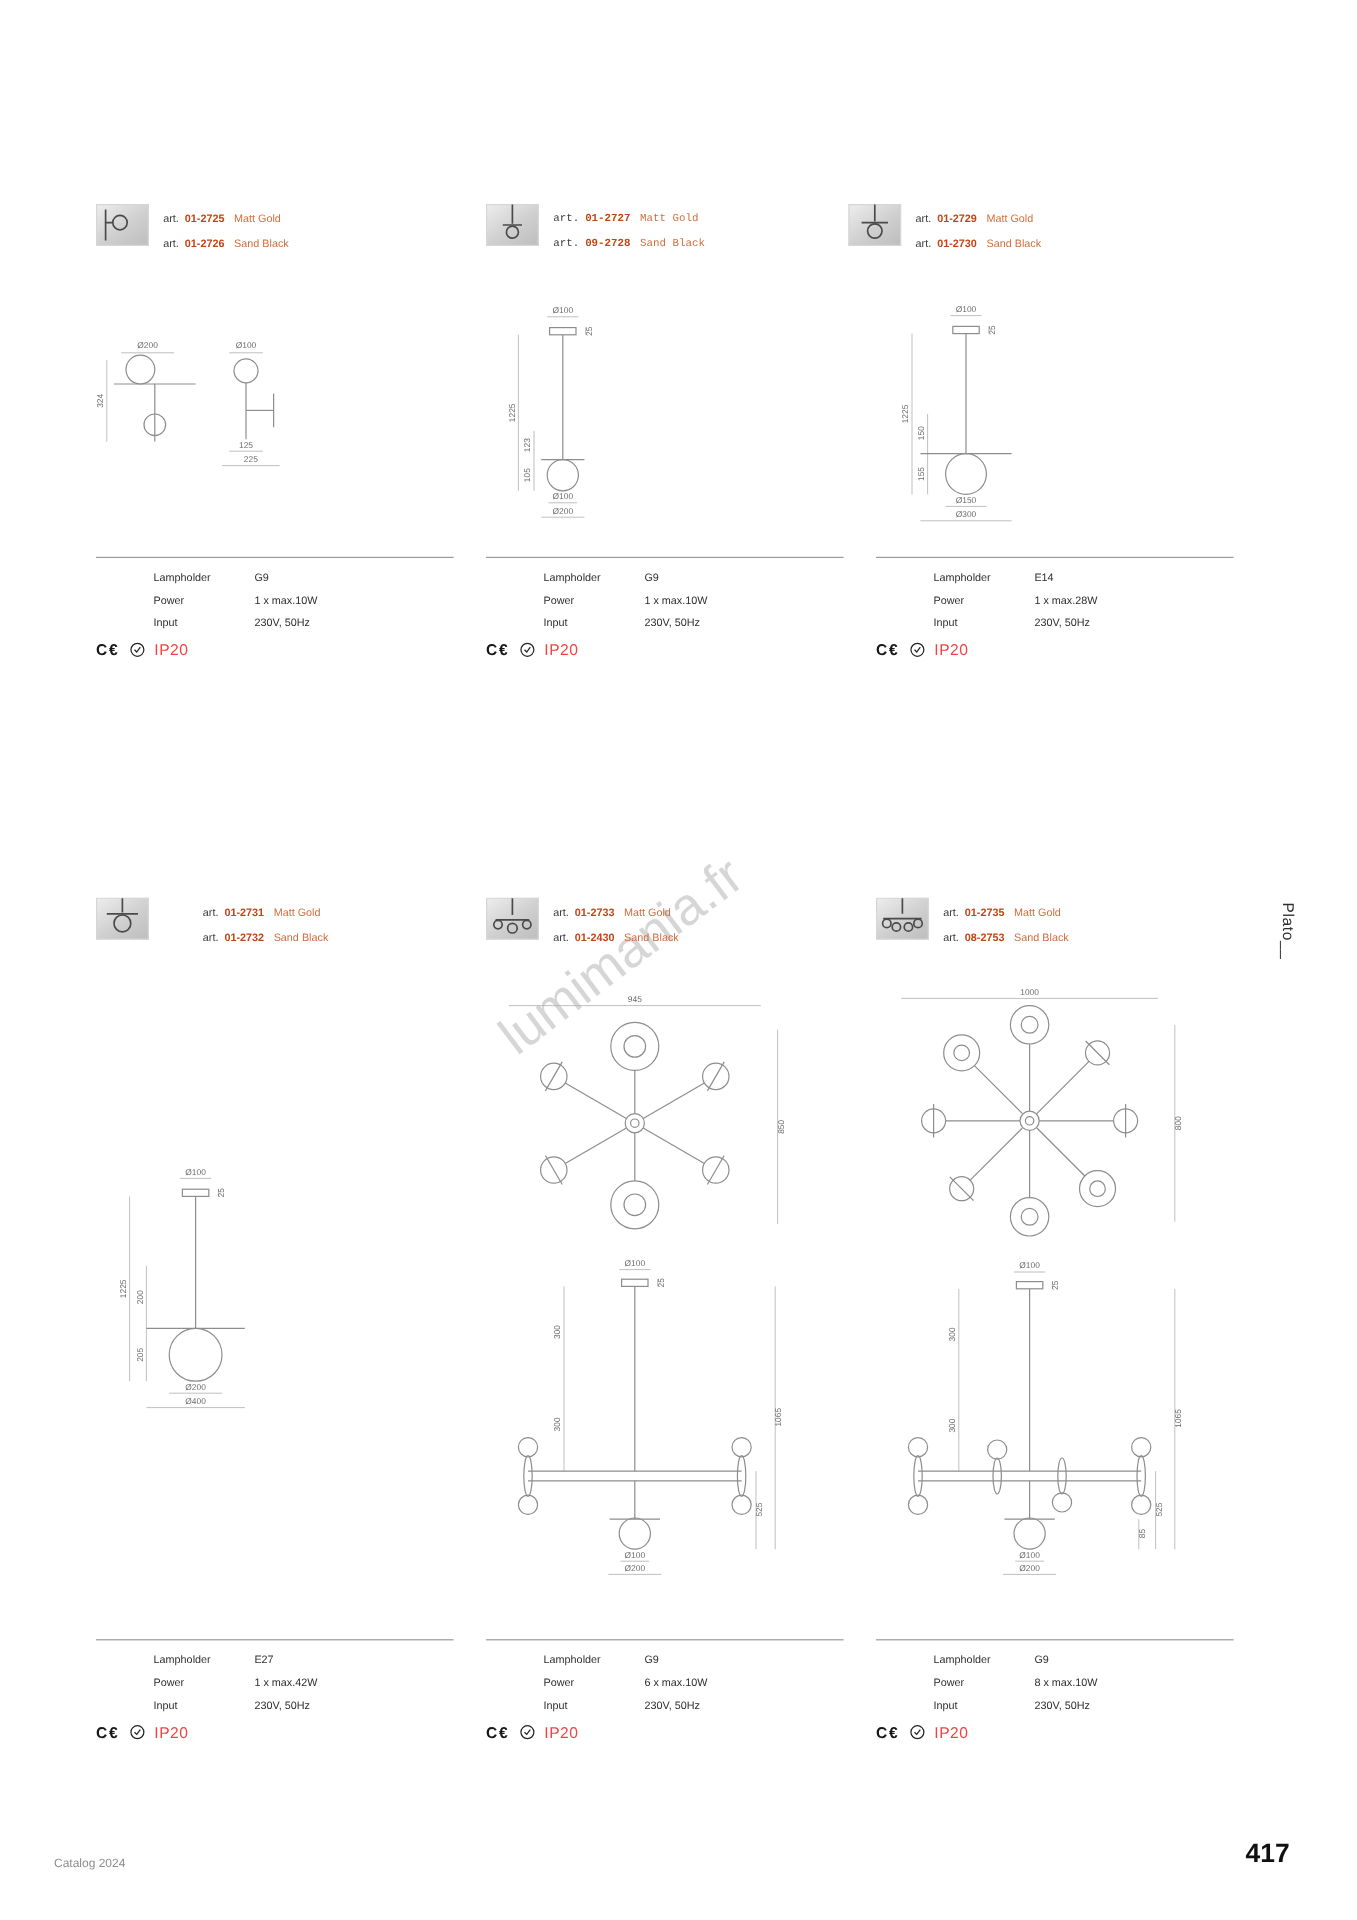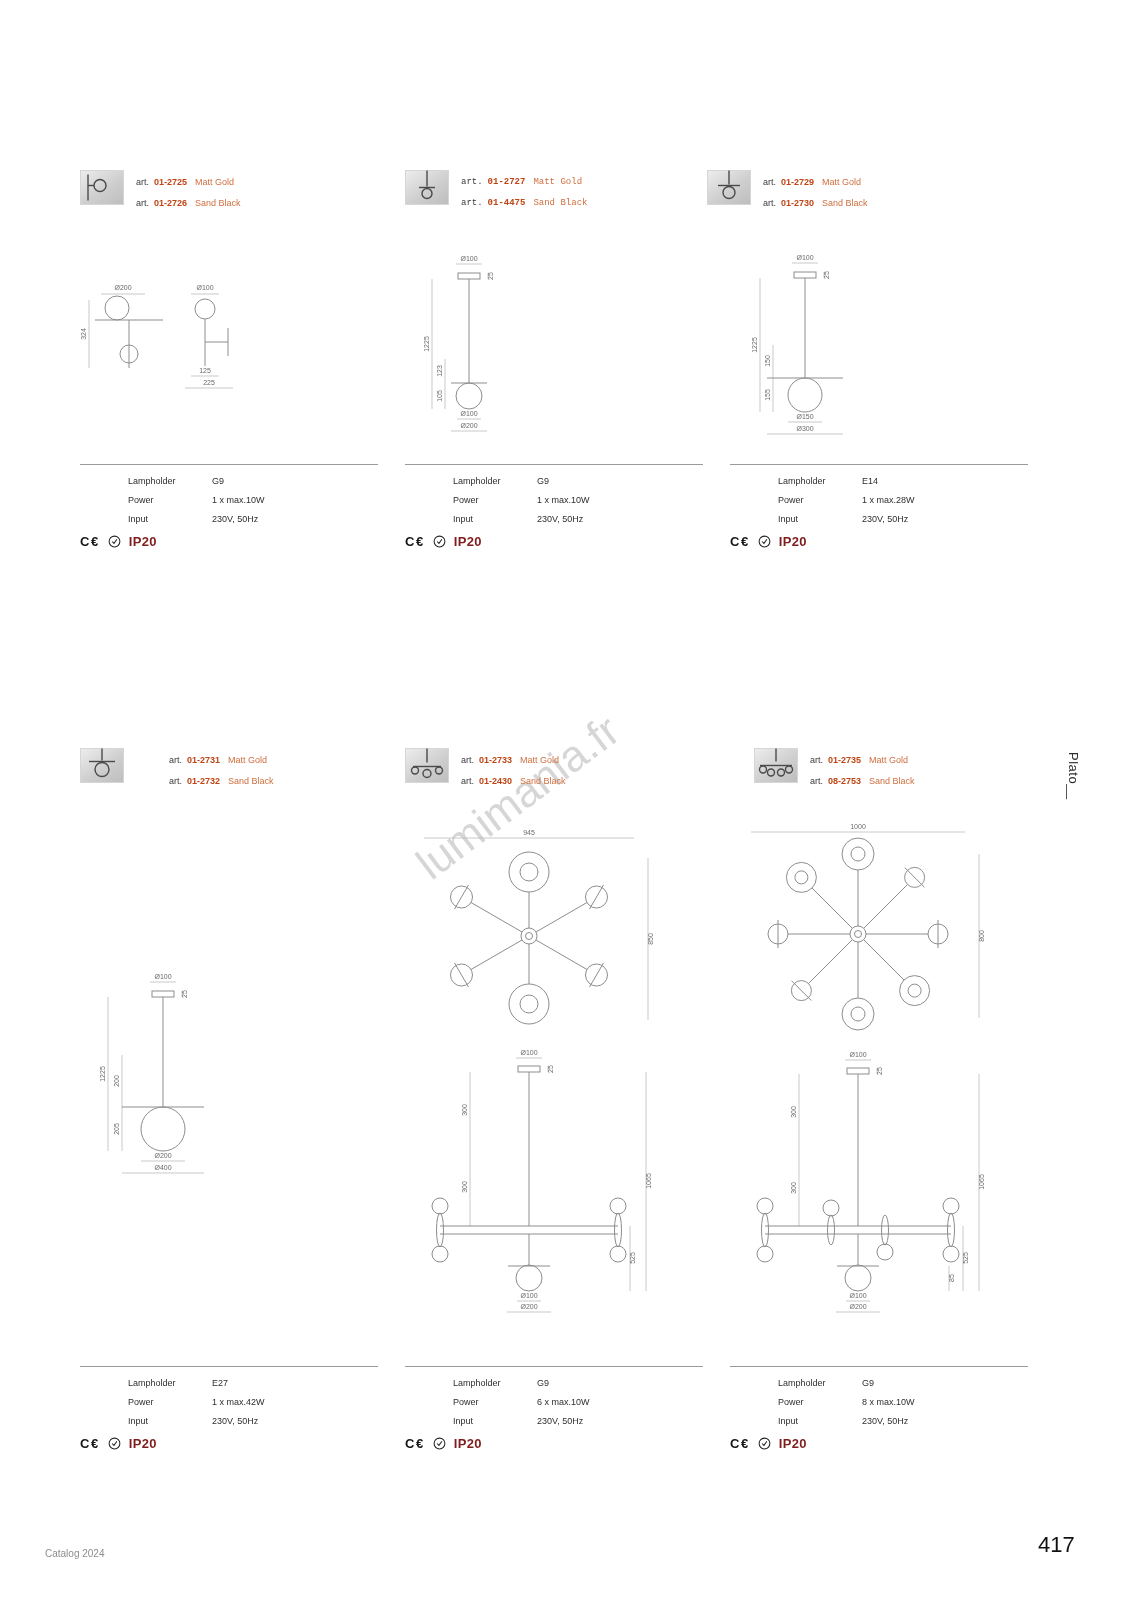--- a/index.html
+++ b/index.html
@@ -27,41 +27,41 @@
   
   .specs {
     position:absolute; width:298px; border-top:1px solid #9a9a9a;
     padding-top:7px; font-size:9px; color:#2e2e2e;
   }
   .srow { display:flex; line-height:19px; }
   .slabel { width:84px;margin-left:48px; }
   .logos { margin-top:5px; display:flex; align-items:center; gap:8px; }
   .ce { font-size:13px; font-weight:bold; letter-spacing:1.5px; color:#161616; }
   .cert { width:13px; height:13px; }
-  .ip { font-size:13px; font-weight:bold; color:#7f1d1d; letter-spacing:0.4px; }
+  .ip { font-size:13px; font-weight:normal; color:#ef4444; letter-spacing:0.4px; }
 
   
   svg.draw { position:absolute; overflow:visible; }
   .ol { stroke:#8d8d8d; stroke-width:1; fill:none; }
   .dl { stroke:#b3b3b3; stroke-width:0.7; fill:none; }
   .dt { font-size:7px; fill:#6a6a6a; font-family:"Liberation Sans", sans-serif; }
   .mid { text-anchor:middle; }
 
   
   .watermark {
     position:absolute; left:388px; top:742px; width:340px;
     transform:rotate(-37deg); transform-origin:center;
     font-size:44px; color:rgba(70,70,70,0.22); white-space:nowrap;
   }
   .series {
     position:absolute; left:1066px; top:752px;
     writing-mode:vertical-rl; font-size:13px; color:#2e2e2e; letter-spacing:0.5px;
   }
   .footer-catalog { position:absolute; left:45px; top:1548px; font-size:10px; color:#8d8d8d; }
-  .page-number { position:absolute; left:1038px; top:1532px; font-size:22px; font-weight:400; color:#111; }
+  .page-number { position:absolute; left:1038px; top:1532px; font-size:22px; font-weight:700; color:#111; }
 </style>
 </head>
 <body>
 
 <div class="page">
 
   <div class="watermark">lumimania.fr</div>
   <div class="series">Plato__</div>
 
   <div class="head" style="left:80px;top:170px;">
@@ -125,21 +125,21 @@
   <div class="head" style="left:405px;top:170px;font-family:Liberation Mono, monospace;">
     <div class="thumb">
       <svg viewBox="0 0 44 34">
           <line class="tl" x1="22" y1="0" x2="22" y2="16"></line>
           <line class="tl" x1="14" y1="17" x2="30" y2="17"></line>
           <circle class="tl" cx="22" cy="23" r="5"></circle>
         </svg>
     </div>
     <div class="variants">
       <div class="vline"><span class="art-label">art.</span><span class="art-no">01-2727</span><span class="finish">Matt Gold</span></div>
-      <div class="vline"><span class="art-label">art.</span><span class="art-no">01-4475</span><span class="finish">Sand Black</span></div>
+      <div class="vline"><span class="art-label">art.</span><span class="art-no">09-2728</span><span class="finish">Sand Black</span></div>
     </div>
   </div>
 
   <svg class="draw" style="left:418px;top:255px;" width="115" height="195" viewBox="0 0 115 195">
     <rect class="ol" x="40" y="18" width="22" height="6"></rect>
     <line class="dl" x1="38" y1="9" x2="64" y2="9"></line>
     <text class="dt mid" x="51" y="6">Ø100</text>
     <line class="dl" x1="70" y1="18" x2="70" y2="24"></line>
     <text class="dt mid" x="75" y="21" transform="rotate(-90 75 21)">25</text>
     <line class="ol" x1="51" y1="24" x2="51" y2="128"></line>
@@ -386,21 +386,21 @@
     <div class="logos">
       <span class="ce">C€</span>
       <svg class="cert" viewBox="0 0 14 14">
           <circle cx="7" cy="7" r="5.8" fill="none" stroke="#222" stroke-width="1.1"></circle>
           <path d="M4.4 7 L6.4 9 L9.6 4.6" fill="none" stroke="#222" stroke-width="1.1"></path>
         </svg>
       <span class="ip">IP20</span>
     </div>
   </div>
 
-  <div class="head" style="left:754px;top:748px;">
+  <div class="head" style="left:730px;top:748px;">
     <div class="thumb">
       <svg viewBox="0 0 44 34">
           <line class="tl" x1="22" y1="0" x2="22" y2="13"></line>
           <line class="tl" x1="6" y1="17" x2="38" y2="17"></line>
           <circle class="tl" cx="9" cy="21" r="3.5"></circle>
           <circle class="tl" cx="35" cy="21" r="3.5"></circle>
           <circle class="tl" cx="17" cy="24" r="3.5"></circle>
           <circle class="tl" cx="27" cy="24" r="3.5"></circle>
         </svg>
     </div>

